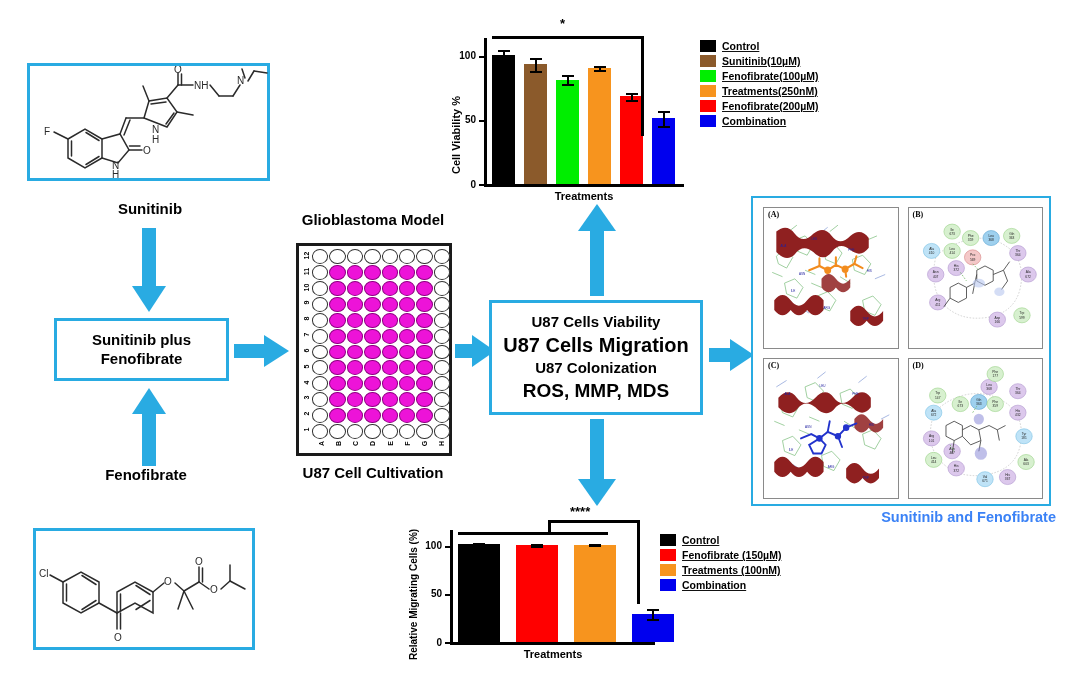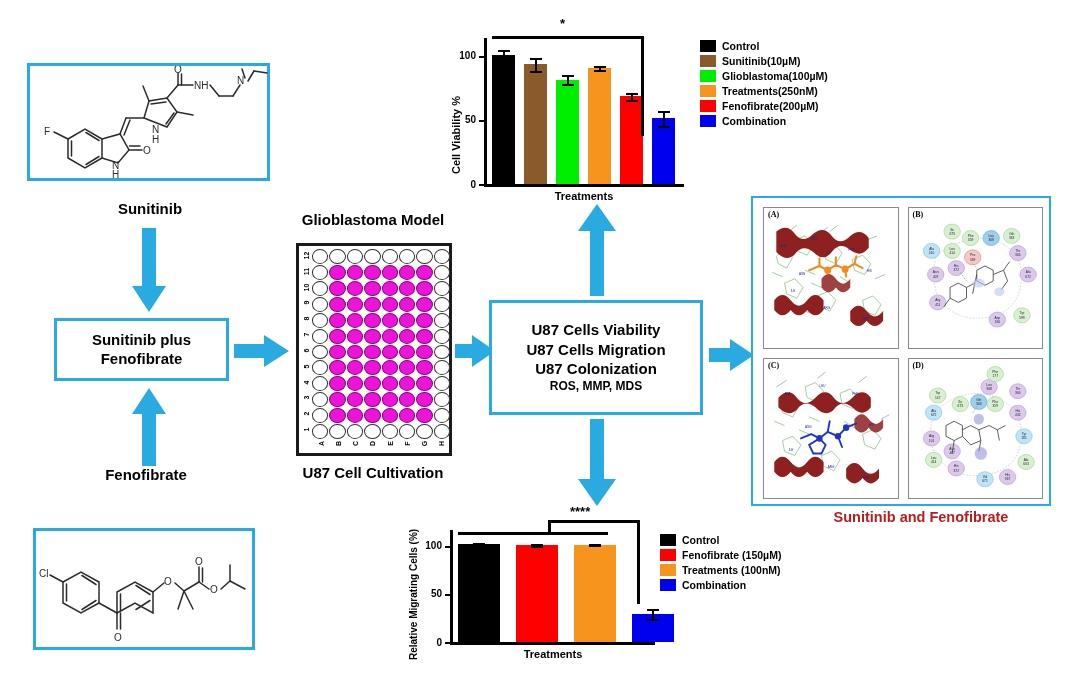--- a/index.html
+++ b/index.html
@@ -30,34 +30,34 @@
   .bar{position:absolute;}
   .err-line{position:absolute;background:#000;width:2px;}
   .err-cap{position:absolute;background:#000;height:2px;}
   .ytick{position:absolute;background:#000;height:2px;width:6px;}
   .yticklabel{position:absolute;font-size:10px;font-weight:bold;color:#000;text-align:right;}
   .xaxis-title{position:absolute;font-size:11px;font-weight:bold;color:#000;text-align:center;}
   .yaxis-title{position:absolute;font-size:11px;font-weight:bold;color:#000;
                transform:rotate(-90deg);transform-origin:left top;white-space:nowrap;}
   .sigbar{position:absolute;background:#000;}
   .siglabel{position:absolute;font-size:13px;font-weight:bold;color:#000;letter-spacing:0px;}
-  .legend{position:absolute;}
+  .legend{position:absolute;text-decoration:underline;}
   .legend-row{display:flex;align-items:center;margin-bottom:3px;}
   .legend-swatch{width:16px;height:12px;margin-right:6px;flex:0 0 auto;}
   .legend-text{font-size:10.5px;font-weight:bold;color:#000;white-space:nowrap;}
 
   
   .dockwrap{position:absolute;border:2px solid #29ABE2;background:#fff;box-sizing:border-box;}
   .dockgrid{position:absolute;display:grid;grid-template-columns:1fr 1fr;
             grid-template-rows:1fr 1fr;gap:9px;}
   .dockcell{border:1.5px solid #8a8a8a;background:#fff;position:relative;overflow:hidden;}
   .docktag{position:absolute;left:4px;top:2px;font-size:8px;font-weight:bold;
            font-family:"Liberation Serif",serif;color:#000;z-index:5;}
-  .caption{position:absolute;font-size:14.5px;font-weight:bold;text-align:center;
-           line-height:1.3;color:#b91c1c;}
+  .caption{position:absolute;font-size:14.5px;font-weight:bold;text-align:right;
+           line-height:1.3;color:#3b82f6;}
   svg{display:block;}
 </style>
 </head>
 <body>
 
 <div class="abs cyanbox" style="left:27px;top:63px;width:243px;height:118px;">
   <svg width="239" height="114" viewBox="0 0 239 114">
     <g stroke="#2b2b2b" stroke-width="1.5" fill="none" stroke-linecap="round">
 
       <polygon points="38,73 55,63 72,73 72,92 55,102 38,92"></polygon>
@@ -317,23 +317,23 @@
 <div class="abs flowlabel nosel" style="left:278px;top:464px;width:190px;">U87 Cell Cultivation</div>
 
 <div class="abs" style="left:455px;top:335px;width:40px;height:32px;">
   <div class="ar-shaft" style="left:0;top:9px;width:20px;height:14px;"></div>
   <div class="ar-head" style="left:17px;top:0;border-top:16px solid transparent;border-bottom:16px solid transparent;border-left:23px solid #29ABE2;"></div>
 </div>
 
 <div class="abs cyanbox" style="left:489px;top:300px;width:214px;height:115px;display:flex;align-items:center;justify-content:center;">
   <div style="text-align:center;" id="assay-lines">
       <div class="flowlabel" style="font-size: 15px; line-height: 1.32;">U87 Cells Viability</div>
-      <div class="flowlabel" style="font-size: 15px; line-height: 1.32;">U87 Cells Migration</div>
+      <div class="flowlabel" style="font-size: 20px; line-height: 1.32;">U87 Cells Migration</div>
       <div class="flowlabel" style="font-size: 15px; line-height: 1.32;">U87 Colonization</div>
-      <div class="flowlabel" style="font-size: 12px; line-height: 1.32;">ROS, MMP, MDS</div>
+      <div class="flowlabel" style="font-size: 19px; line-height: 1.32;">ROS, MMP, MDS</div>
     </div>
 </div>
 
 <div class="abs" style="left:578px;top:204px;width:38px;height:92px;">
   <div class="ar-head" style="left:0;top:0;border-left:19px solid transparent;border-right:19px solid transparent;border-bottom:27px solid #29ABE2;"></div>
   <div class="ar-shaft" style="left:12px;top:25px;width:14px;height:67px;"></div>
 </div>
 
 <div class="abs" style="left:578px;top:419px;width:38px;height:88px;">
   <div class="ar-shaft" style="left:12px;top:0;width:14px;height:62px;"></div>
@@ -396,21 +396,21 @@
       <div class="legend-row">
         <span class="legend-swatch" style="background: rgb(0, 0, 0);"></span>
         <span class="legend-text">Control</span>
       </div>
       <div class="legend-row">
         <span class="legend-swatch" style="background: rgb(139, 90, 43);"></span>
         <span class="legend-text">Sunitinib(10µM)</span>
       </div>
       <div class="legend-row">
         <span class="legend-swatch" style="background: rgb(0, 238, 0);"></span>
-        <span class="legend-text">Glioblastoma(100µM)</span>
+        <span class="legend-text">Fenofibrate(100µM)</span>
       </div>
       <div class="legend-row">
         <span class="legend-swatch" style="background: rgb(247, 148, 30);"></span>
         <span class="legend-text">Treatments(250nM)</span>
       </div>
       <div class="legend-row">
         <span class="legend-swatch" style="background: rgb(255, 0, 0);"></span>
         <span class="legend-text">Fenofibrate(200µM)</span>
       </div>
       <div class="legend-row">

